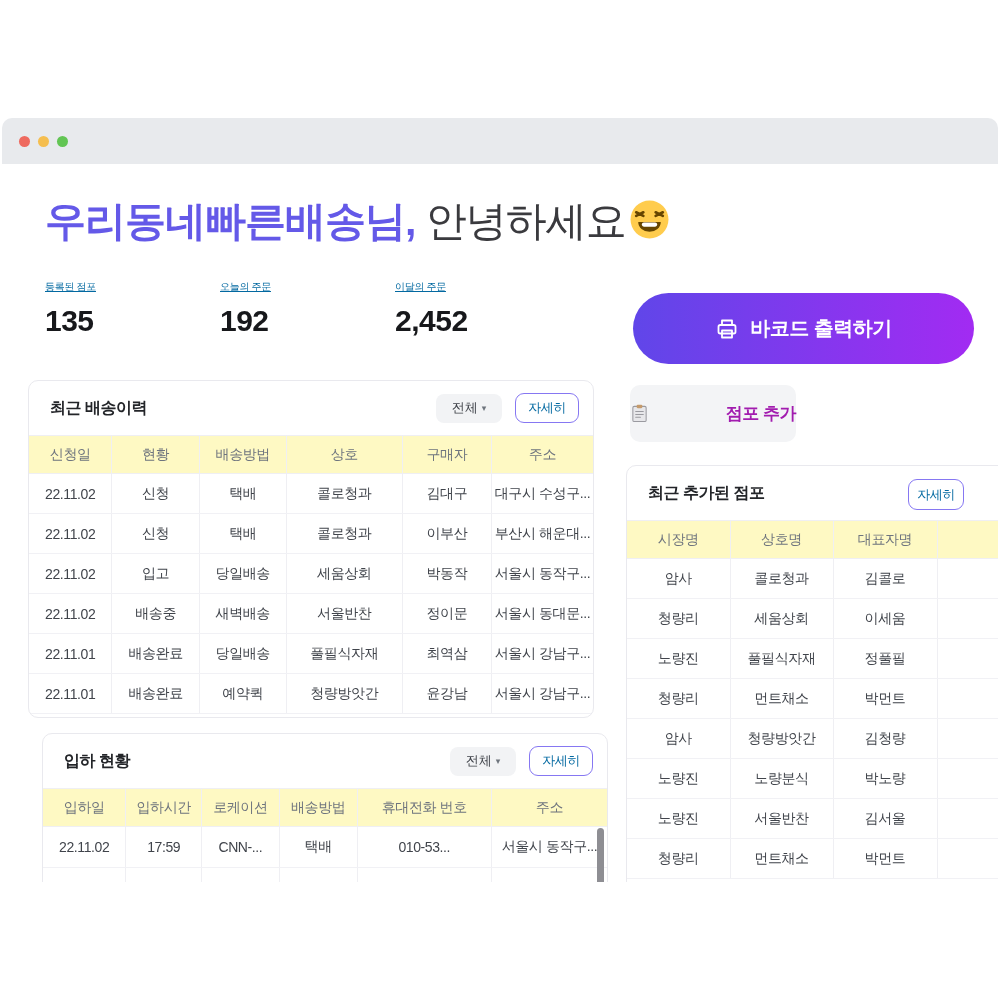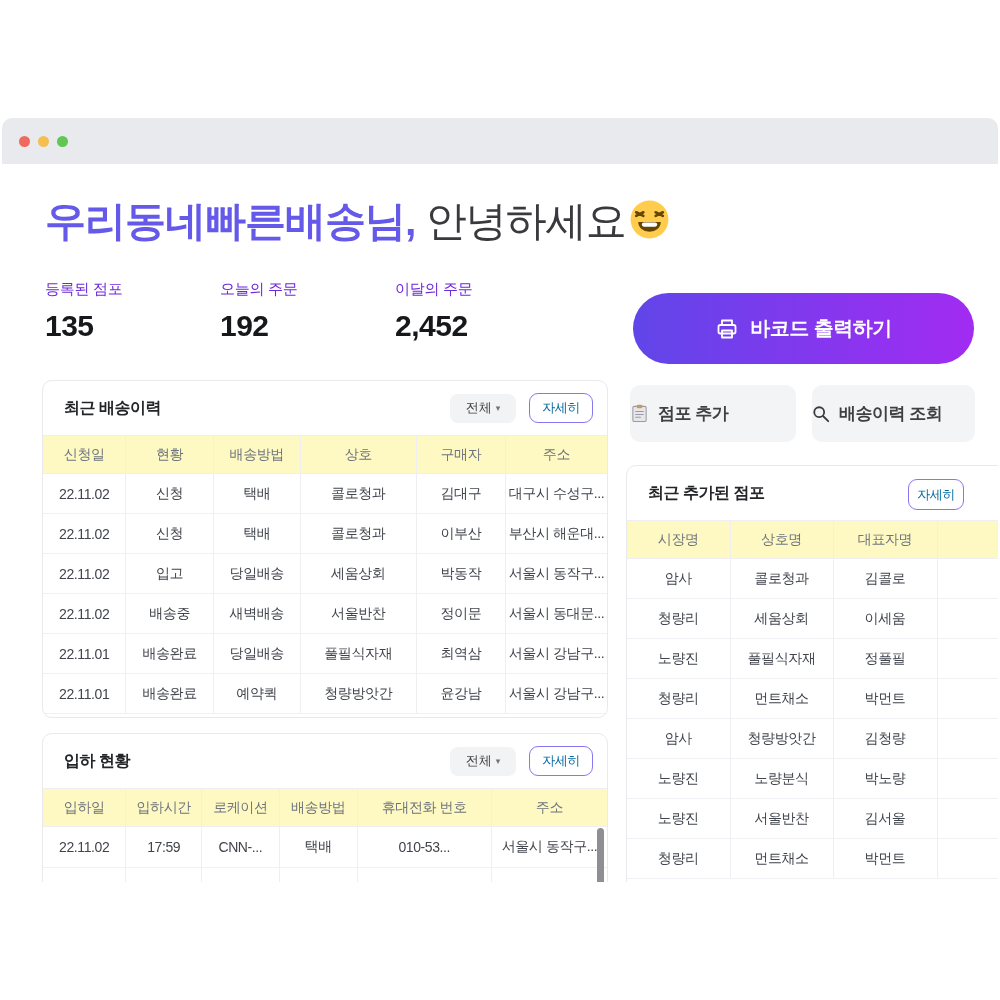--- a/index.html
+++ b/index.html
@@ -12,36 +12,36 @@
   .dot { width:11px; height:11px; border-radius:50%; cursor:pointer; }
   .dot.red { background:#EE6A5F; } .dot.yellow { background:#F5BE4F; } .dot.green { background:#62C554; }
 
   .greeting { position:absolute; left:43px; top:76px; font-size:41px; letter-spacing:-1px; white-space:nowrap; }
   .g-name { color:#6459E8; font-weight:700; }
   .g-rest { color:#3A3A3E; font-weight:400; }
   .emoji { width:41px; height:41px; vertical-align:-6px; margin-left:3px; }
 
   .stats { position:absolute; left:43px; top:162px; display:flex; }
   .stat { width:175px; }
-  .stat-label { font-size:15px; color:#6d28d9; letter-spacing:-0.3px; }
+  .stat-label { font-size:10px; color:#0369a1; letter-spacing:-0.3px;text-decoration:underline; }
   .stat-value { margin-top:10px; font-size:30px; font-weight:600; color:#17181B; letter-spacing:-0.5px; }
 
   .barcode-btn { position:absolute; left:631px; top:175px; width:341px; height:71px; border:none;
                  border-radius:36px; background:linear-gradient(90deg,#6046E9,#A22BF2);
                  color:#fff; font-size:20px; font-weight:600; letter-spacing:-0.5px;
                  display:flex; align-items:center; justify-content:center; gap:11px; cursor:pointer; }
 
   .qa-btn { position:absolute; height:57px; border:none; border-radius:10px; background:#F3F4F6;
-            font-family:inherit; font-size:17px; font-weight:600; color:#404040; letter-spacing:-0.5px;
-            display:flex; align-items:center; justify-content:flex-start; gap:9px; cursor:pointer; }
+            font-family:inherit; font-size:17px; font-weight:600; color:#a21caf; letter-spacing:-0.5px;
+            display:flex; align-items:center; justify-content:space-between; gap:9px; cursor:pointer; }
   .qa-add { left:628px; top:267px; width:166px; }
   .qa-search { left:810px; top:267px; width:163px; }
 
   .panel { position:absolute; background:#fff; border:1px solid #E9E9EE; border-radius:10px; overflow:hidden; }
-  .panel-deliveries { left:40px; top:262px; width:566px; height:338px; }
+  .panel-deliveries { left:26px; top:262px; width:566px; height:338px; }
   .panel-incoming  { left:40px; top:615px; width:566px; height:230px; }
   .panel-stores    { left:624px; top:347px; width:462px; height:560px; }
 
   .panel-head { display:flex; align-items:center; height:54px; padding:0 14px 0 21px; position:relative; }
   .panel-title { font-size:16px; font-weight:700; color:#232529; letter-spacing:-0.5px; margin-right:auto; }
   .filter-dd { width:66px; height:29px; background:#F2F3F5; border:none; border-radius:8px;
                display:flex; align-items:center; justify-content:center; gap:4px;
                font-family:inherit; font-size:13px; color:#3F4249; cursor:pointer; }
   .caret { font-size:9px; color:#6F757E; }
   .detail-btn { width:64px; height:30px; margin-left:13px; background:#fff; border:1.5px solid #8677F2;
@@ -119,27 +119,20 @@
 
     <button class="qa-btn qa-add">
       <svg width="19" height="19" viewBox="0 0 20 20">
         <rect x="3" y="2.5" width="14" height="16" rx="1.5" fill="#E7E7EA" stroke="#9A9AA0" stroke-width="1.1"></rect>
         <rect x="7" y="0.8" width="6" height="3.6" rx="1.2" fill="#C49A6C"></rect>
         <path d="M6 8 h8 M6 11 h8 M6 14 h5" stroke="#9A9AA0" stroke-width="1.1" stroke-linecap="round"></path>
       </svg>
       <span>점포 추가</span>
     </button>
 
-    <button class="qa-btn qa-search">
-      <svg width="18" height="18" viewBox="0 0 20 20" fill="none" stroke="#3A3A3E" stroke-width="2" stroke-linecap="round">
-        <circle cx="8" cy="8" r="5.5"></circle>
-        <path d="M12.5 12.5 L18 18"></path>
-      </svg>
-      <span>배송이력 조회</span>
-    </button>
 
     <section class="panel panel-deliveries">
       <div class="panel-head">
         <span class="panel-title">최근 배송이력</span>
         <button class="filter-dd">
           <span>전체</span>
           <span class="caret">▾</span>
         </button>
         <button class="detail-btn">자세히</button>
       </div>

